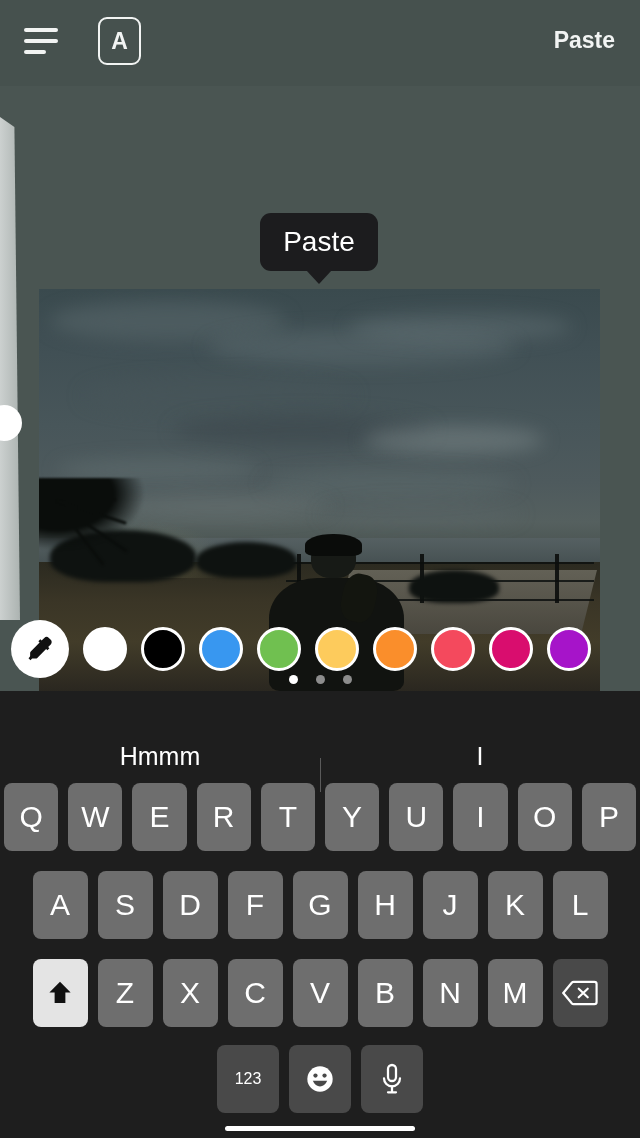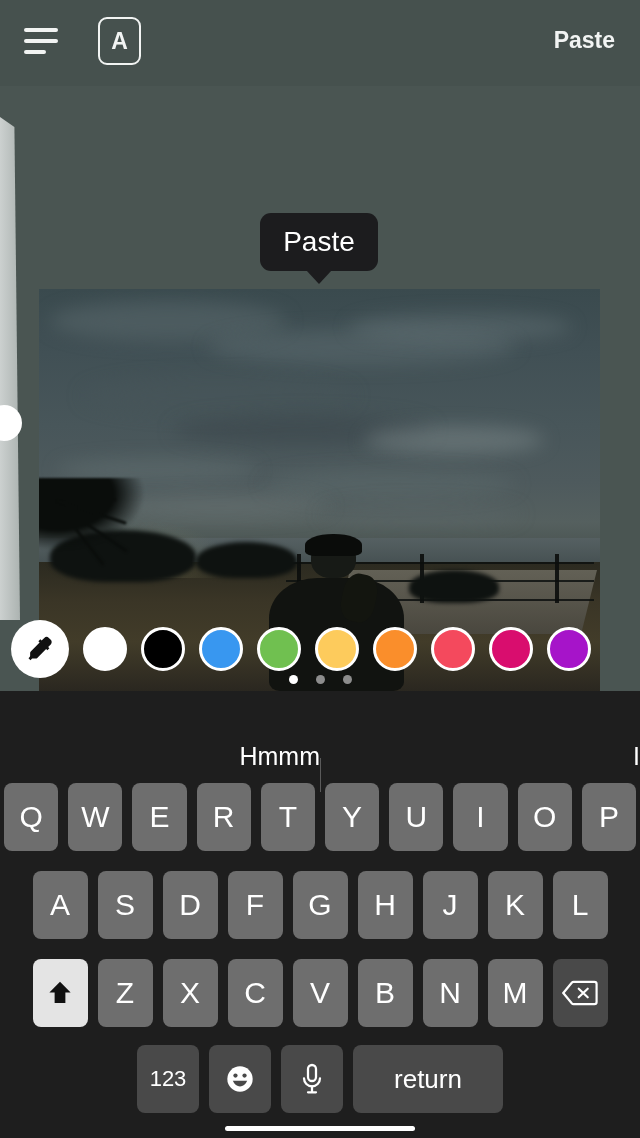--- a/index.html
+++ b/index.html
@@ -216,21 +216,21 @@
   .keyboard {
     position: absolute; left: 0; top: 691px;
     width: 640px; height: 447px;
     background: #1e1e1e;
     z-index: 50;
   }
   .suggest {
     height: 82px; display: flex; align-items: center;
     color: #ffffff; font-size: 25px;
   }
-  .sugg { flex: 1; text-align: right; position: relative; cursor: pointer; margin-top: 48px; }
+  .sugg { flex: 1; text-align: center; position: relative; cursor: pointer; margin-top: 48px; }
   .sugg + .sugg::before {
     content: ""; position: absolute; left: 0; top: 16px;
     width: 1px; height: 34px; background: #5a5a5a;
   }
 
   .krow { display: flex; justify-content: center; align-items: center; }
   .krow.r1 { height: 88px; gap: 10px; padding: 0 4px; }
   .krow.r2 { height: 88px; gap: 10px; }
   .krow.r3 { height: 88px; gap: 10px; }
   .krow.r4 { height: 84px; gap: 10px; padding: 0 8px; }
@@ -245,21 +245,21 @@
   .krow.r1 .key { width: 55px; height: 68px; }
   .krow.r2 .key { width: 55px; height: 68px; }
   .krow.r3 .key { width: 55px; height: 68px; }
 
   .key.shift {
     width: 76px; height: 68px; background: #e4e4e4;
   }
   .key.backspace {
     width: 76px; height: 68px; background: #494949;
   }
-  .key.fn { width: 62px; height: 68px; background: #494949; font-size: 22px; }
+  .key.fn { width: 62px; height: 68px; background: #494949; font-size: 16px; }
   .key.space { flex: 1; height: 68px; background: #7a7a7a; font-size: 26px; }
   .key.return { width: 150px; height: 68px; background: #494949; font-size: 26px; }
 
   .home-indicator {
     position: absolute; left: 50%; bottom: 7px; transform: translateX(-50%);
     width: 190px; height: 5px; background: #ffffff; border-radius: 3px;
     z-index: 60;
   }
 </style>
 </head>
@@ -416,19 +416,18 @@
           <path d="M6.6 13.4c1.2 2.8 3.2 4.2 5.4 4.2s4.2-1.4 5.4-4.2z" fill="#494949"></path>
         </svg>
       </div>
       <div class="key fn">
         <svg width="26" height="32" viewBox="0 0 18 24">
           <rect x="6" y="1.5" width="6" height="12" rx="3" fill="none" stroke="#fff" stroke-width="1.7"></rect>
           <path d="M3 11.5a6 6 0 0 0 12 0" fill="none" stroke="#fff" stroke-width="1.7" stroke-linecap="round"></path>
           <path d="M9 17.5v4.3M6 22h6" stroke="#fff" stroke-width="1.7" stroke-linecap="round"></path>
         </svg>
       </div>
-      <div class="key return">return</div>
     </div>
 
   </div>
 
   <div class="home-indicator"></div>
 </div>
 
 </body></html>

